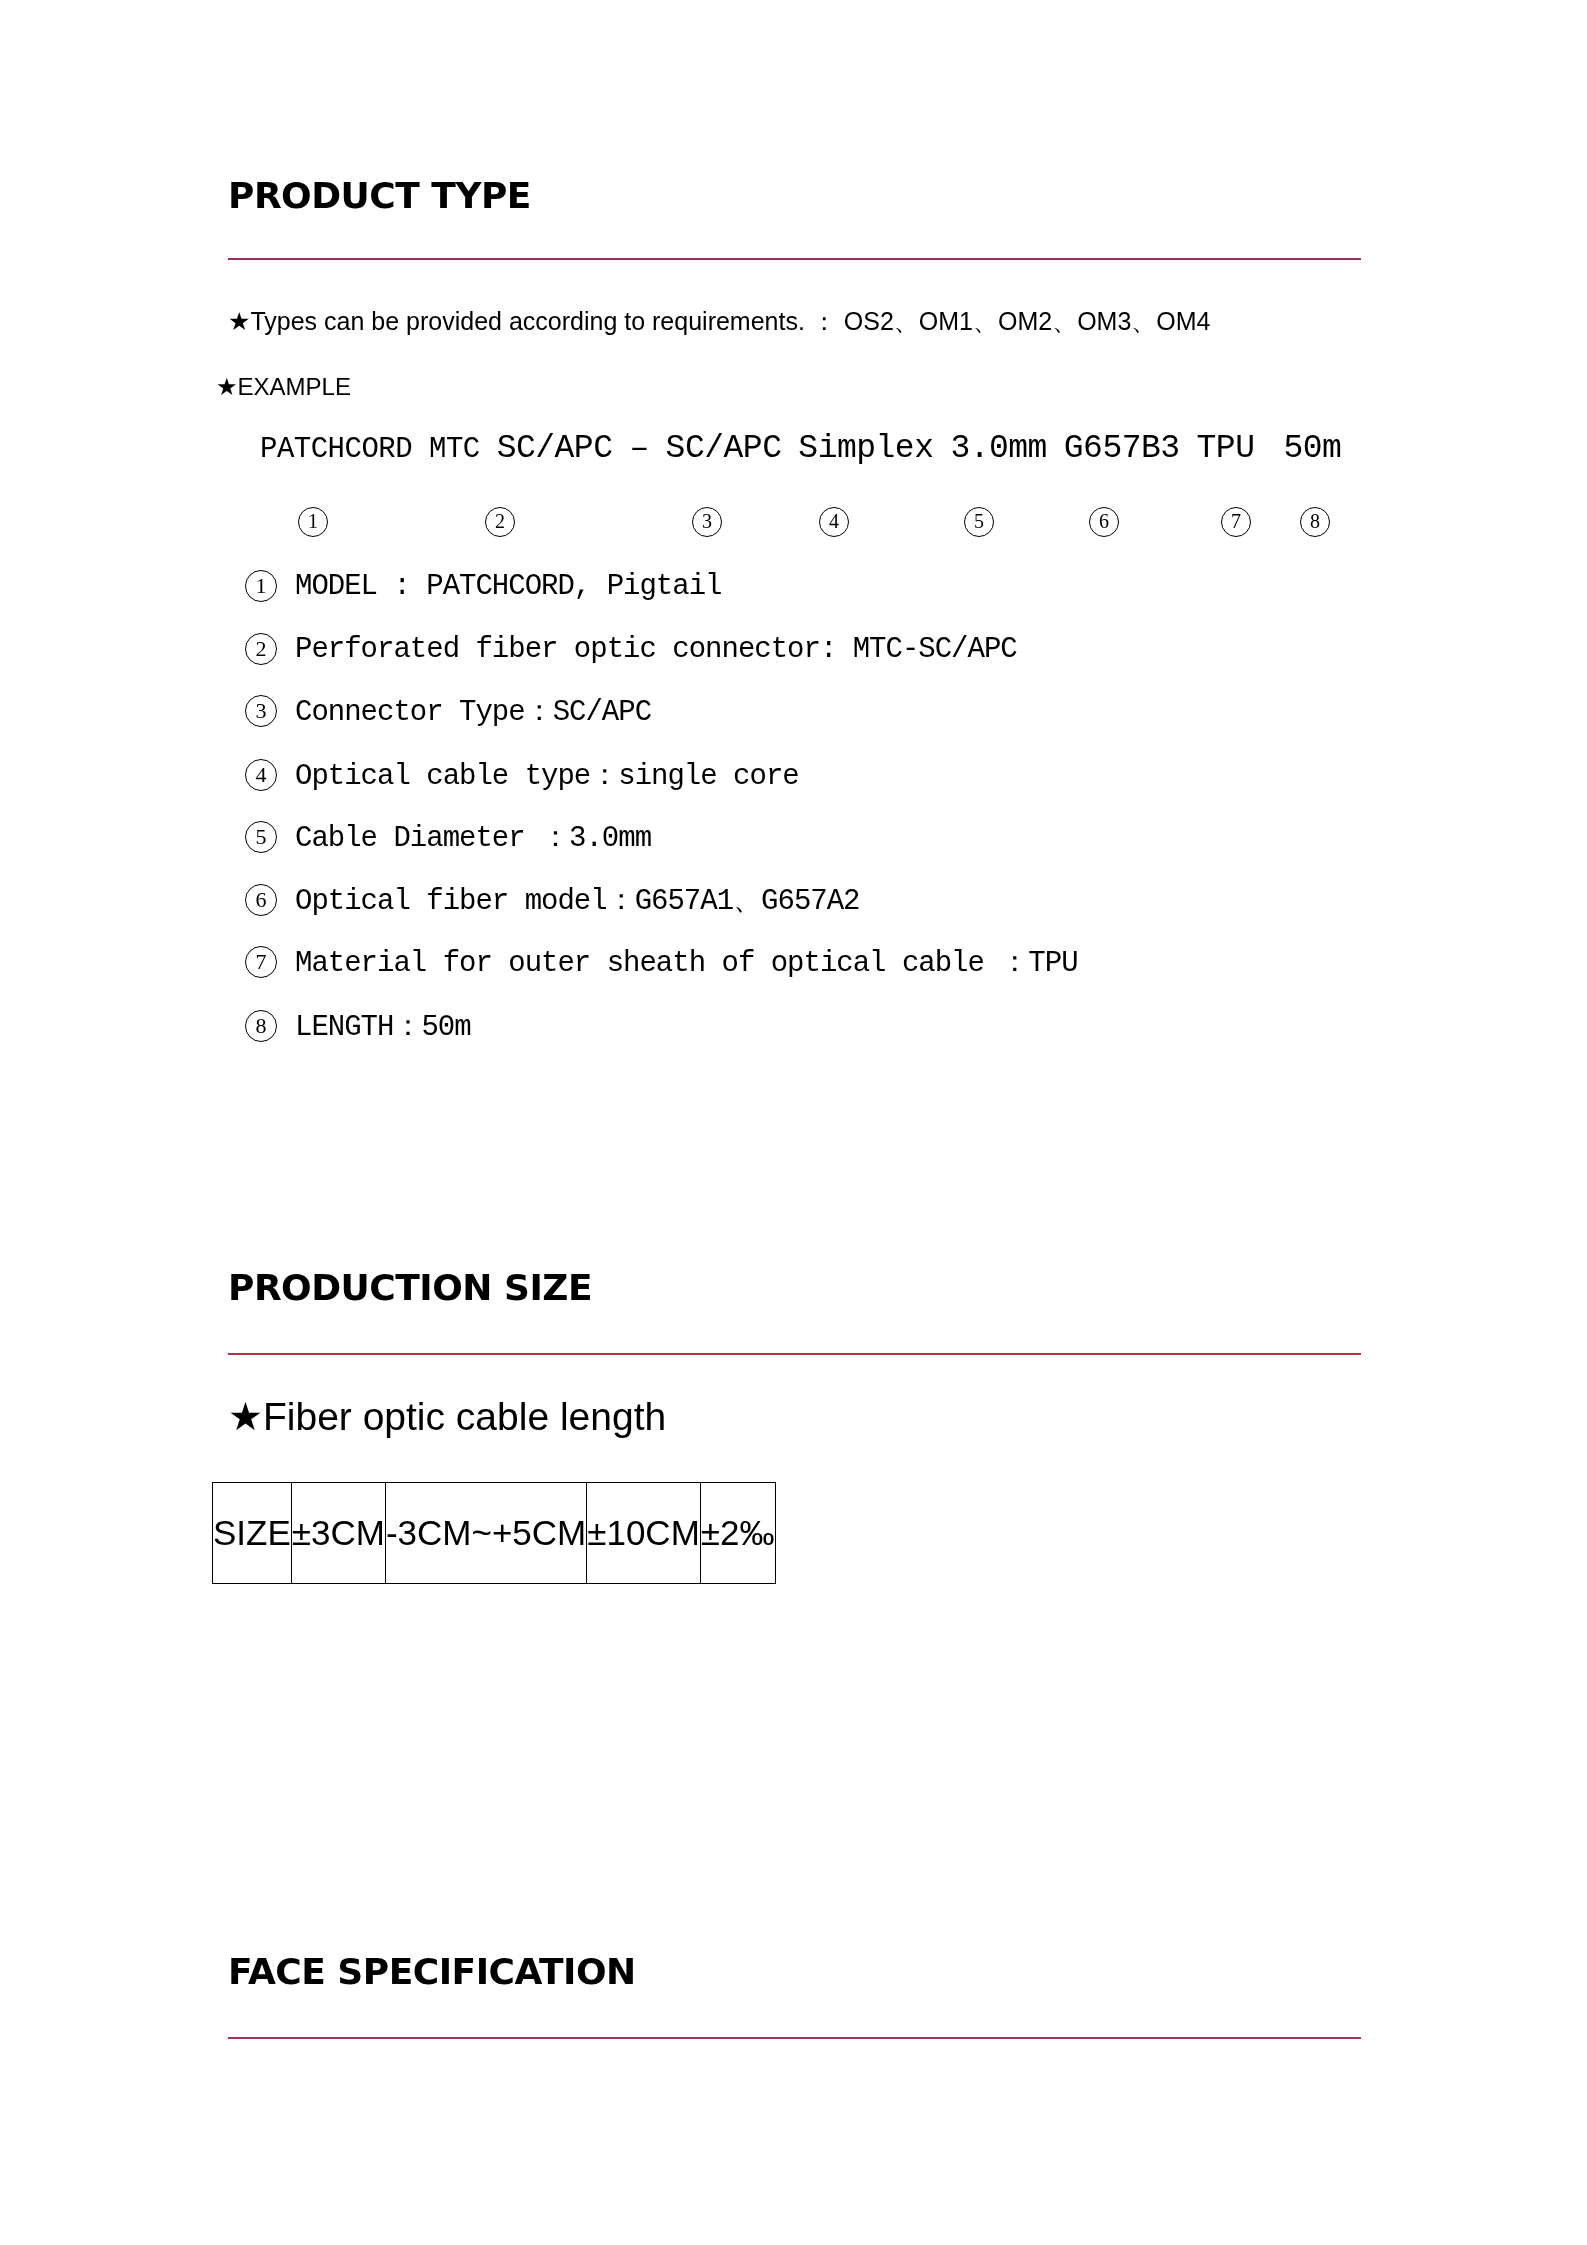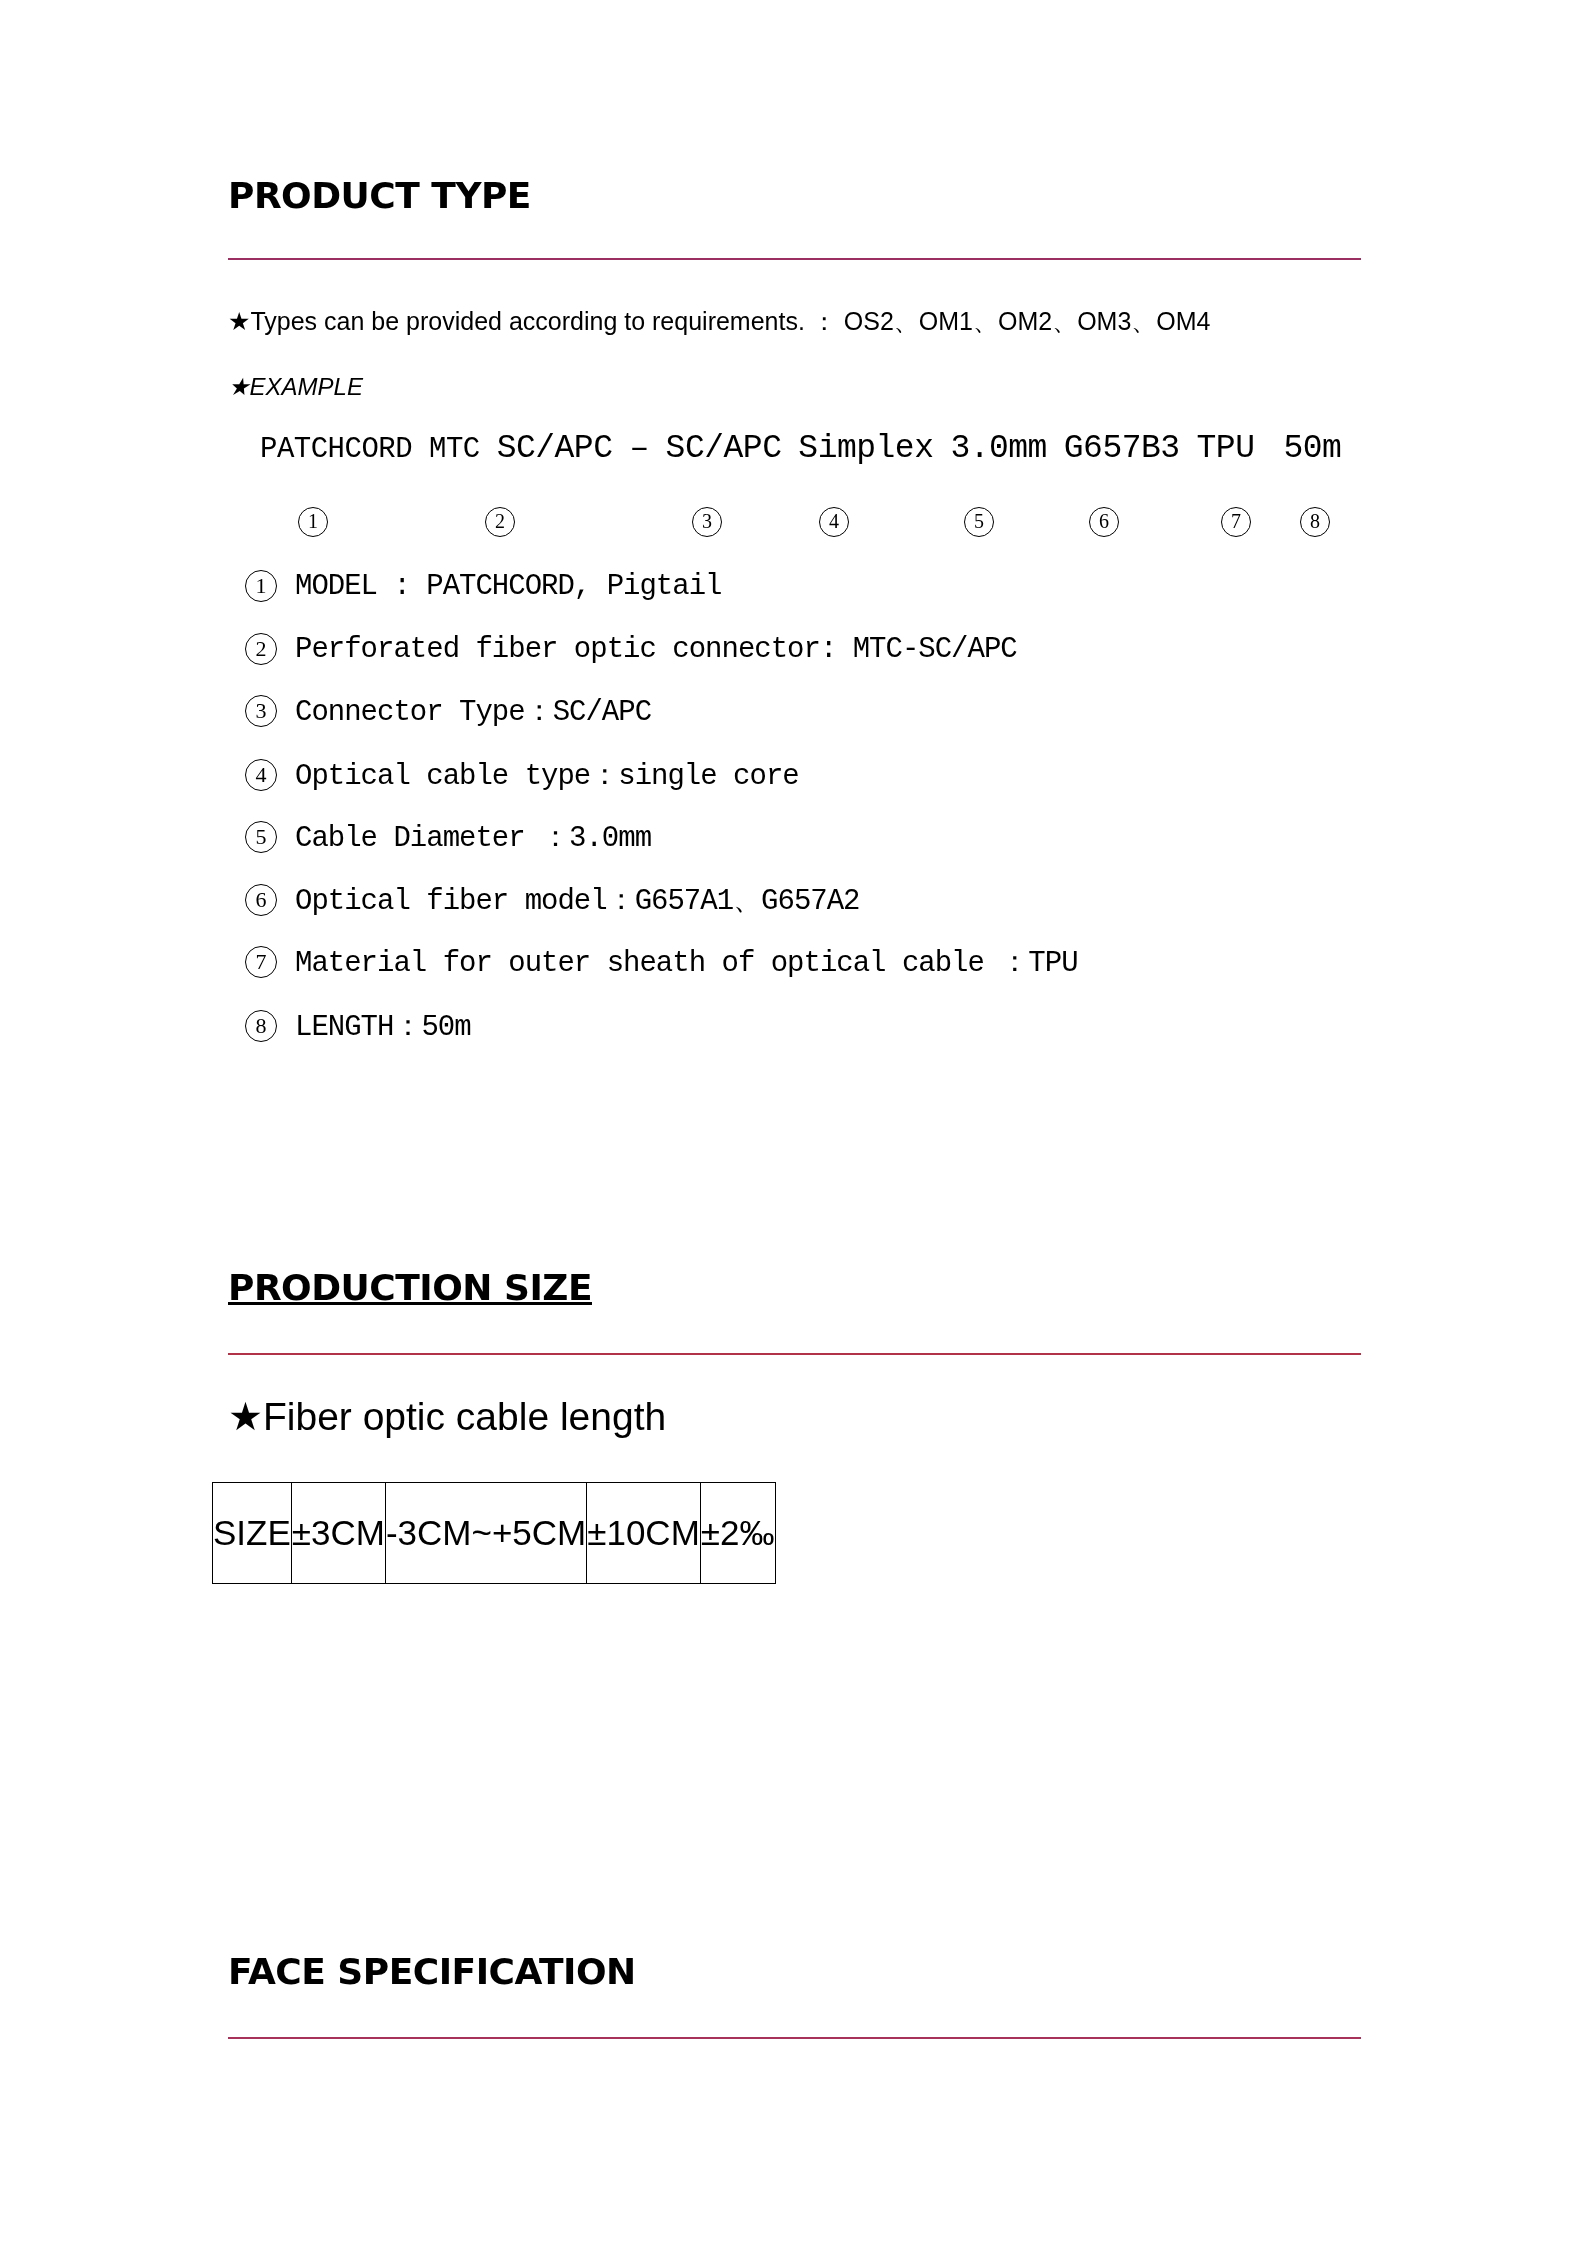--- a/index.html
+++ b/index.html
@@ -45,21 +45,21 @@
     table.size-table tr.r2 td { height: 100px; }
     .wrap2 { white-space: normal; line-height: 60px; }
   </style>
 </head>
 <body>
 
 <div class="abs heading" style="left:228px; top:178px;">PRODUCT TYPE</div>
 <div class="rule" style="top:258px; background:#9b2f62;"></div>
 
 <div class="abs sans note" style="left:228px; top:309px;">★Types can be provided according to requirements. ： OS2、OM1、OM2、OM3、OM4</div>
-<div class="abs sans note" style="left:228px; top:375px; font-size:24px;font-style:italic;">★EXAMPLE</div>
+<div class="abs sans note" style="left:216px; top:375px; font-size:24px;">★EXAMPLE</div>
 
 <div class="abs serif-mono example-line" style="left:260px; top:432px;">
   <span>PATCHCORD MTC</span>
   <span class="big">SC/APC</span>
   <span class="big">–</span>
   <span class="big">SC/APC</span>
   <span class="big">Simplex</span>
   <span class="big">3.0mm</span>
   <span class="big">G657B3</span>
   <span class="big" style="">TPU</span>
@@ -101,21 +101,21 @@
 </div>
 <div class="item" style="top:962px;">
   <span class="circ">7</span>
   <span class="txt">Material for outer sheath of optical cable ：TPU</span>
 </div>
 <div class="item" style="top:1026px;">
   <span class="circ">8</span>
   <span class="txt">LENGTH：50m</span>
 </div>
 
-<div class="abs heading" style="left:228px; top:1270px;text-decoration:underline;">PRODUCTION SIZE</div>
+<div class="abs heading" style="left:228px; top:1270px;">PRODUCTION SIZE</div>
 <div class="rule" style="top:1353px; background:#b03347;"></div>
 
 <div class="abs sans note-lg" style="left:228px; top:1397px;">★Fiber optic cable length</div>
 
 <table class="size-table">
   <tbody>
   <tr class="r2">
     <td>SIZE</td>
     <td>±3CM</td>
     <td>-3CM~+5CM</td>

